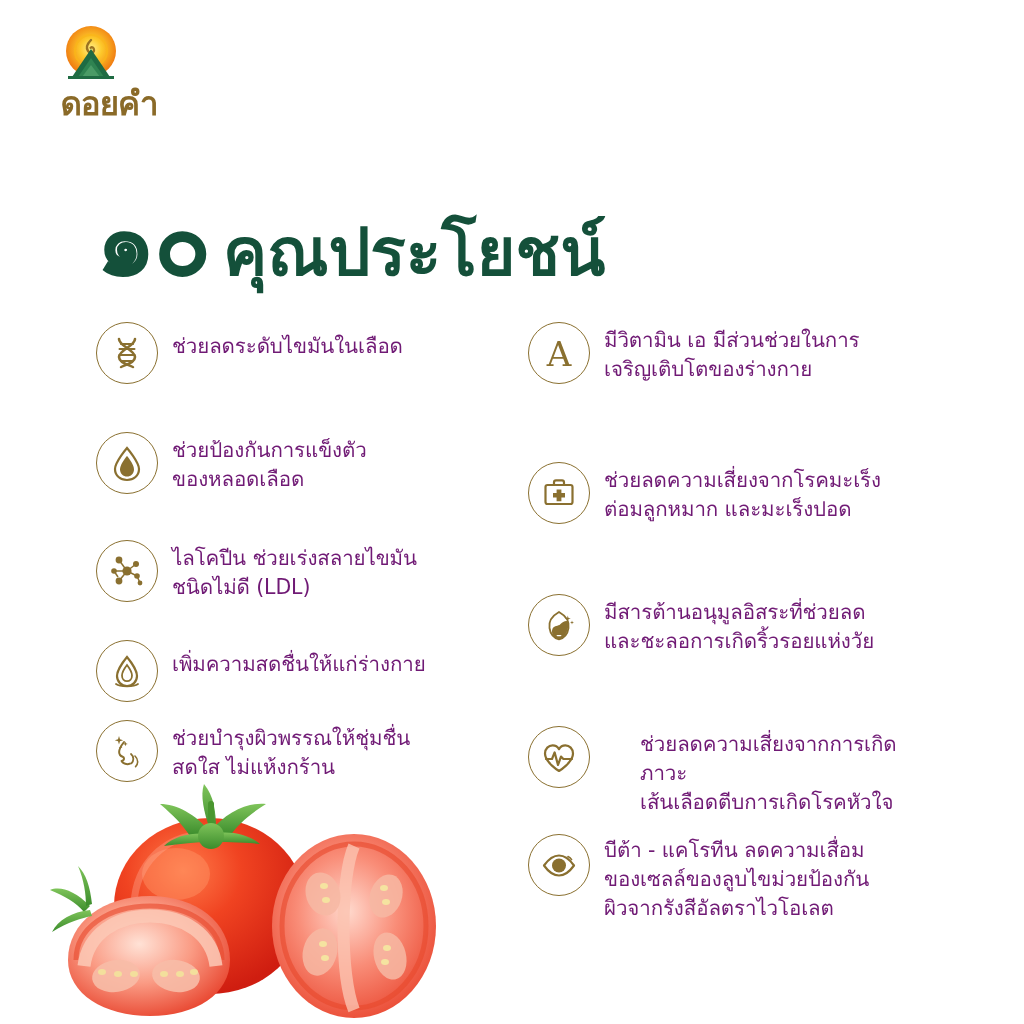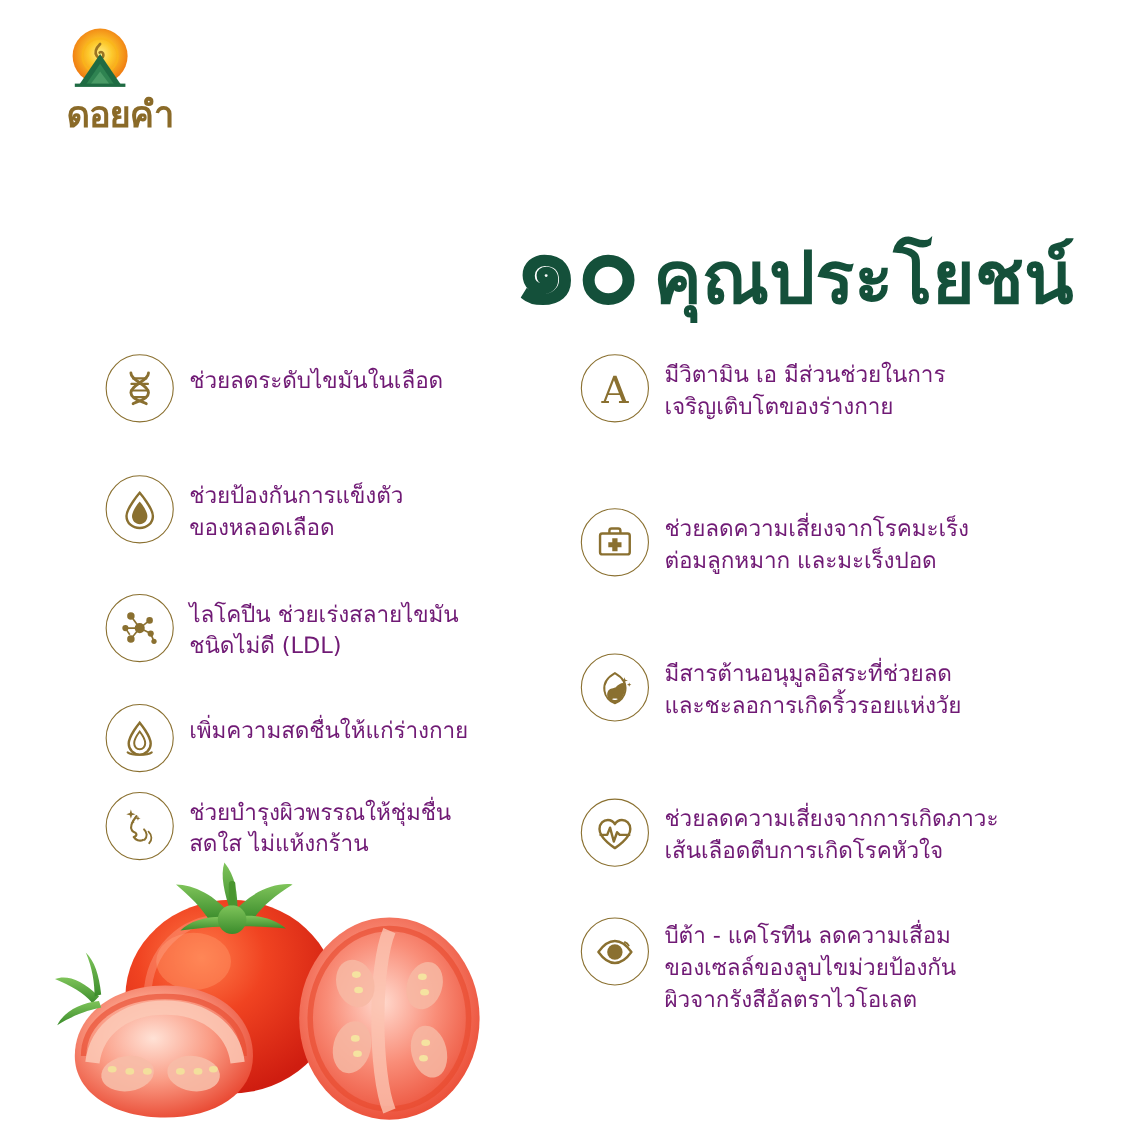--- a/index.html
+++ b/index.html
@@ -38,21 +38,20 @@
     letter-spacing: -1px;
   }
 
   
   .title-row {
     position: absolute;
     left: 96px; top: 182px;
     width: 880px; height: 104px;
     display: flex;
     align-items: baseline;
-    justify-content: flex-end;
   }
   .title-num {
     font-size: 94px;
     line-height: 94px;
     font-weight: bold;
     color: #14503a;
     letter-spacing: -2px;
   }
   .title-green {
     font-size: 66px;
@@ -268,21 +267,21 @@
           <g fill="#8a7030">
             <path d="M28.8 10.6 L29.5 12.9 L31.8 13.6 L29.5 14.3 L28.8 16.6 L28.1 14.3 L25.8 13.6 L28.1 12.9 Z"></path>
             <path d="M33 15.4 L33.5 16.9 L35 17.4 L33.5 17.9 L33 19.4 L32.5 17.9 L31 17.4 L32.5 16.9 Z"></path>
           </g>
         </svg>
       </span>
       <span class="benefit-text">มีสารต้านอนุมูลอิสระที่ช่วยลด
 และชะลอการเกิดริ้วรอยแห่งวัย</span>
     </div>
 
-    <div class="benefit two-line" style="top:404px;">
+    <div class="benefit two-line" style="top:404px;gap:36px;">
       <span class="icon-wrap">
         <svg width="40" height="40" viewBox="0 0 40 40">
           <path d="M20 34 C20 34 6 25.4 6 16.6 C6 11.6 9.6 8.4 13.6 8.4 C16.4 8.4 18.8 10 20 12.2
                    C21.2 10 23.6 8.4 26.4 8.4 C30.4 8.4 34 11.6 34 16.6 C34 25.4 20 34 20 34 Z" fill="none" stroke="#8a7030" stroke-width="2.2" stroke-linejoin="round"></path>
           <path d="M7 22 L13 22 L15.6 15.4 L19 28 L22 19.6 L24.4 22 L33 22" fill="none" stroke="#8a7030" stroke-width="2.2" stroke-linecap="round" stroke-linejoin="round"></path>
         </svg>
       </span>
       <span class="benefit-text">ช่วยลดความเสี่ยงจากการเกิดภาวะ
 เส้นเลือดตีบการเกิดโรคหัวใจ</span>
     </div>

